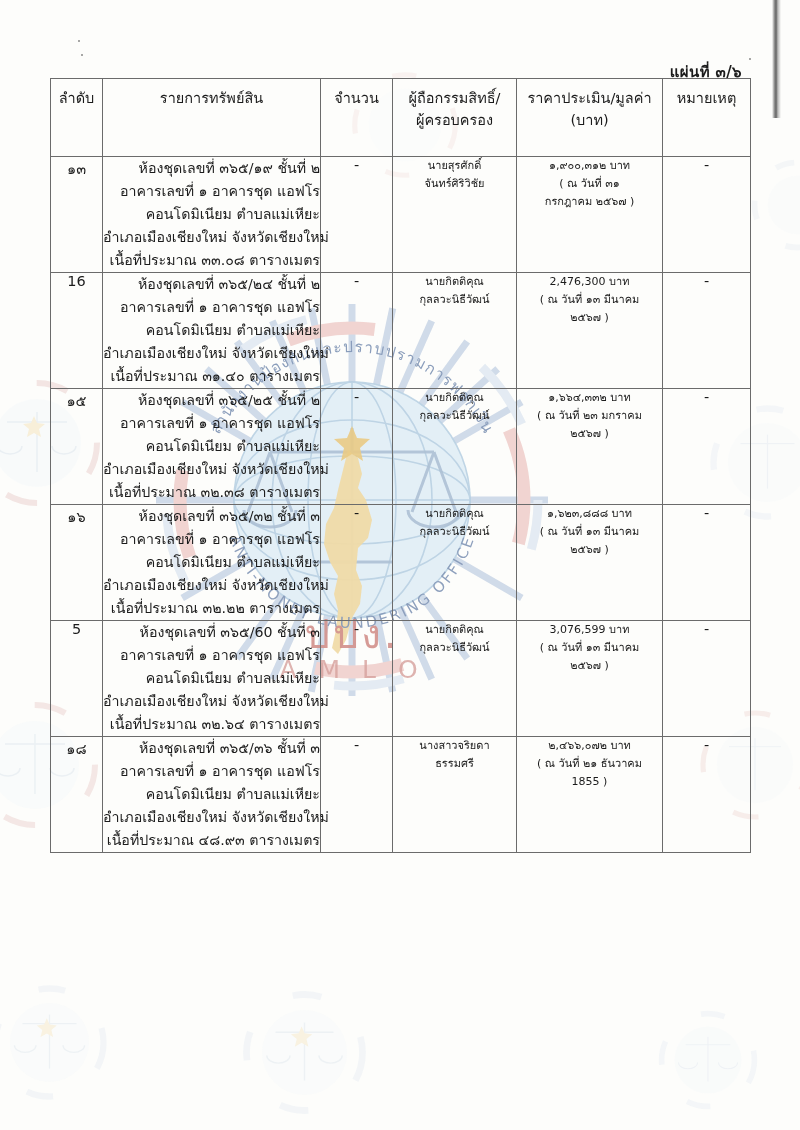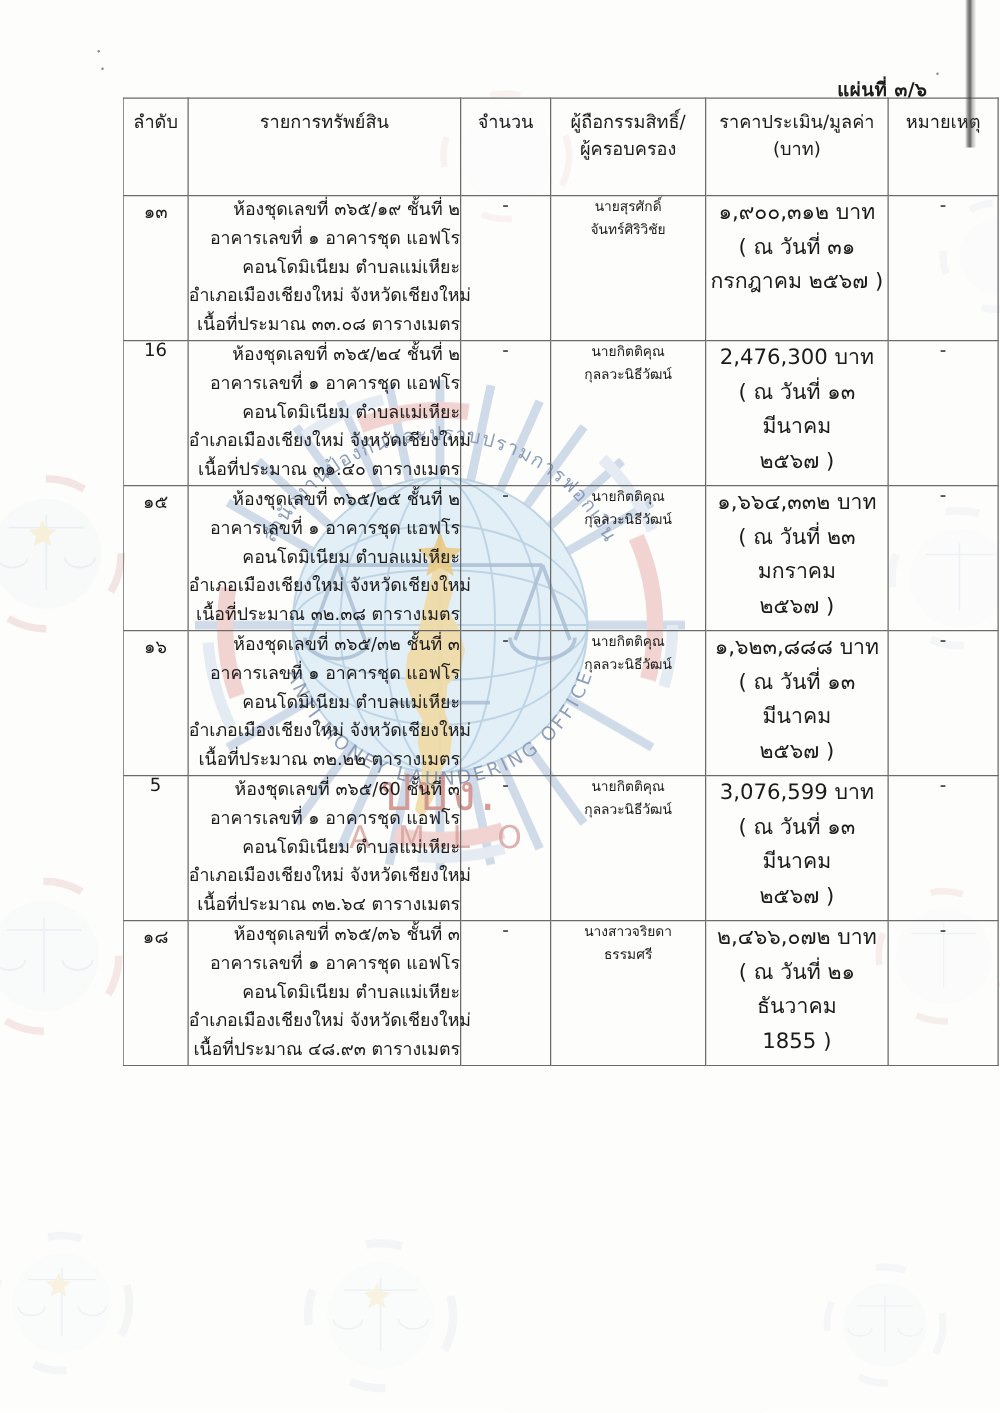--- a/index.html
+++ b/index.html
@@ -72,21 +72,20 @@
     margin-top: 24px;
   }
 
   
   .tbl-wrap {
     position: absolute;
     left: 50px;
     top: 78px;
     width: 700px;
     z-index: 4;
-    margin-left: 48px;
   }
   table.asset {
     border-collapse: collapse;
     width: 700px;
     table-layout: fixed;
     background: transparent;
   }
   table.asset th,
   table.asset td {
     border: 1px solid #6b6b6b;
@@ -130,21 +129,21 @@
   }
   td.c-owner {
     text-align: center;
     font-size: 11px;
     line-height: 1.62;
     padding: 8px 3px 0 3px;
   }
   td.c-owner .ln { display: block; }
   td.c-price {
     text-align: center;
-    font-size: 17px;
+    font-size: 11px;
     line-height: 1.62;
     padding: 8px 3px 0 3px;
   }
   td.c-price .ln { display: block; }
 </style>
 </head>
 <body>
 
 <div id="page">
 

